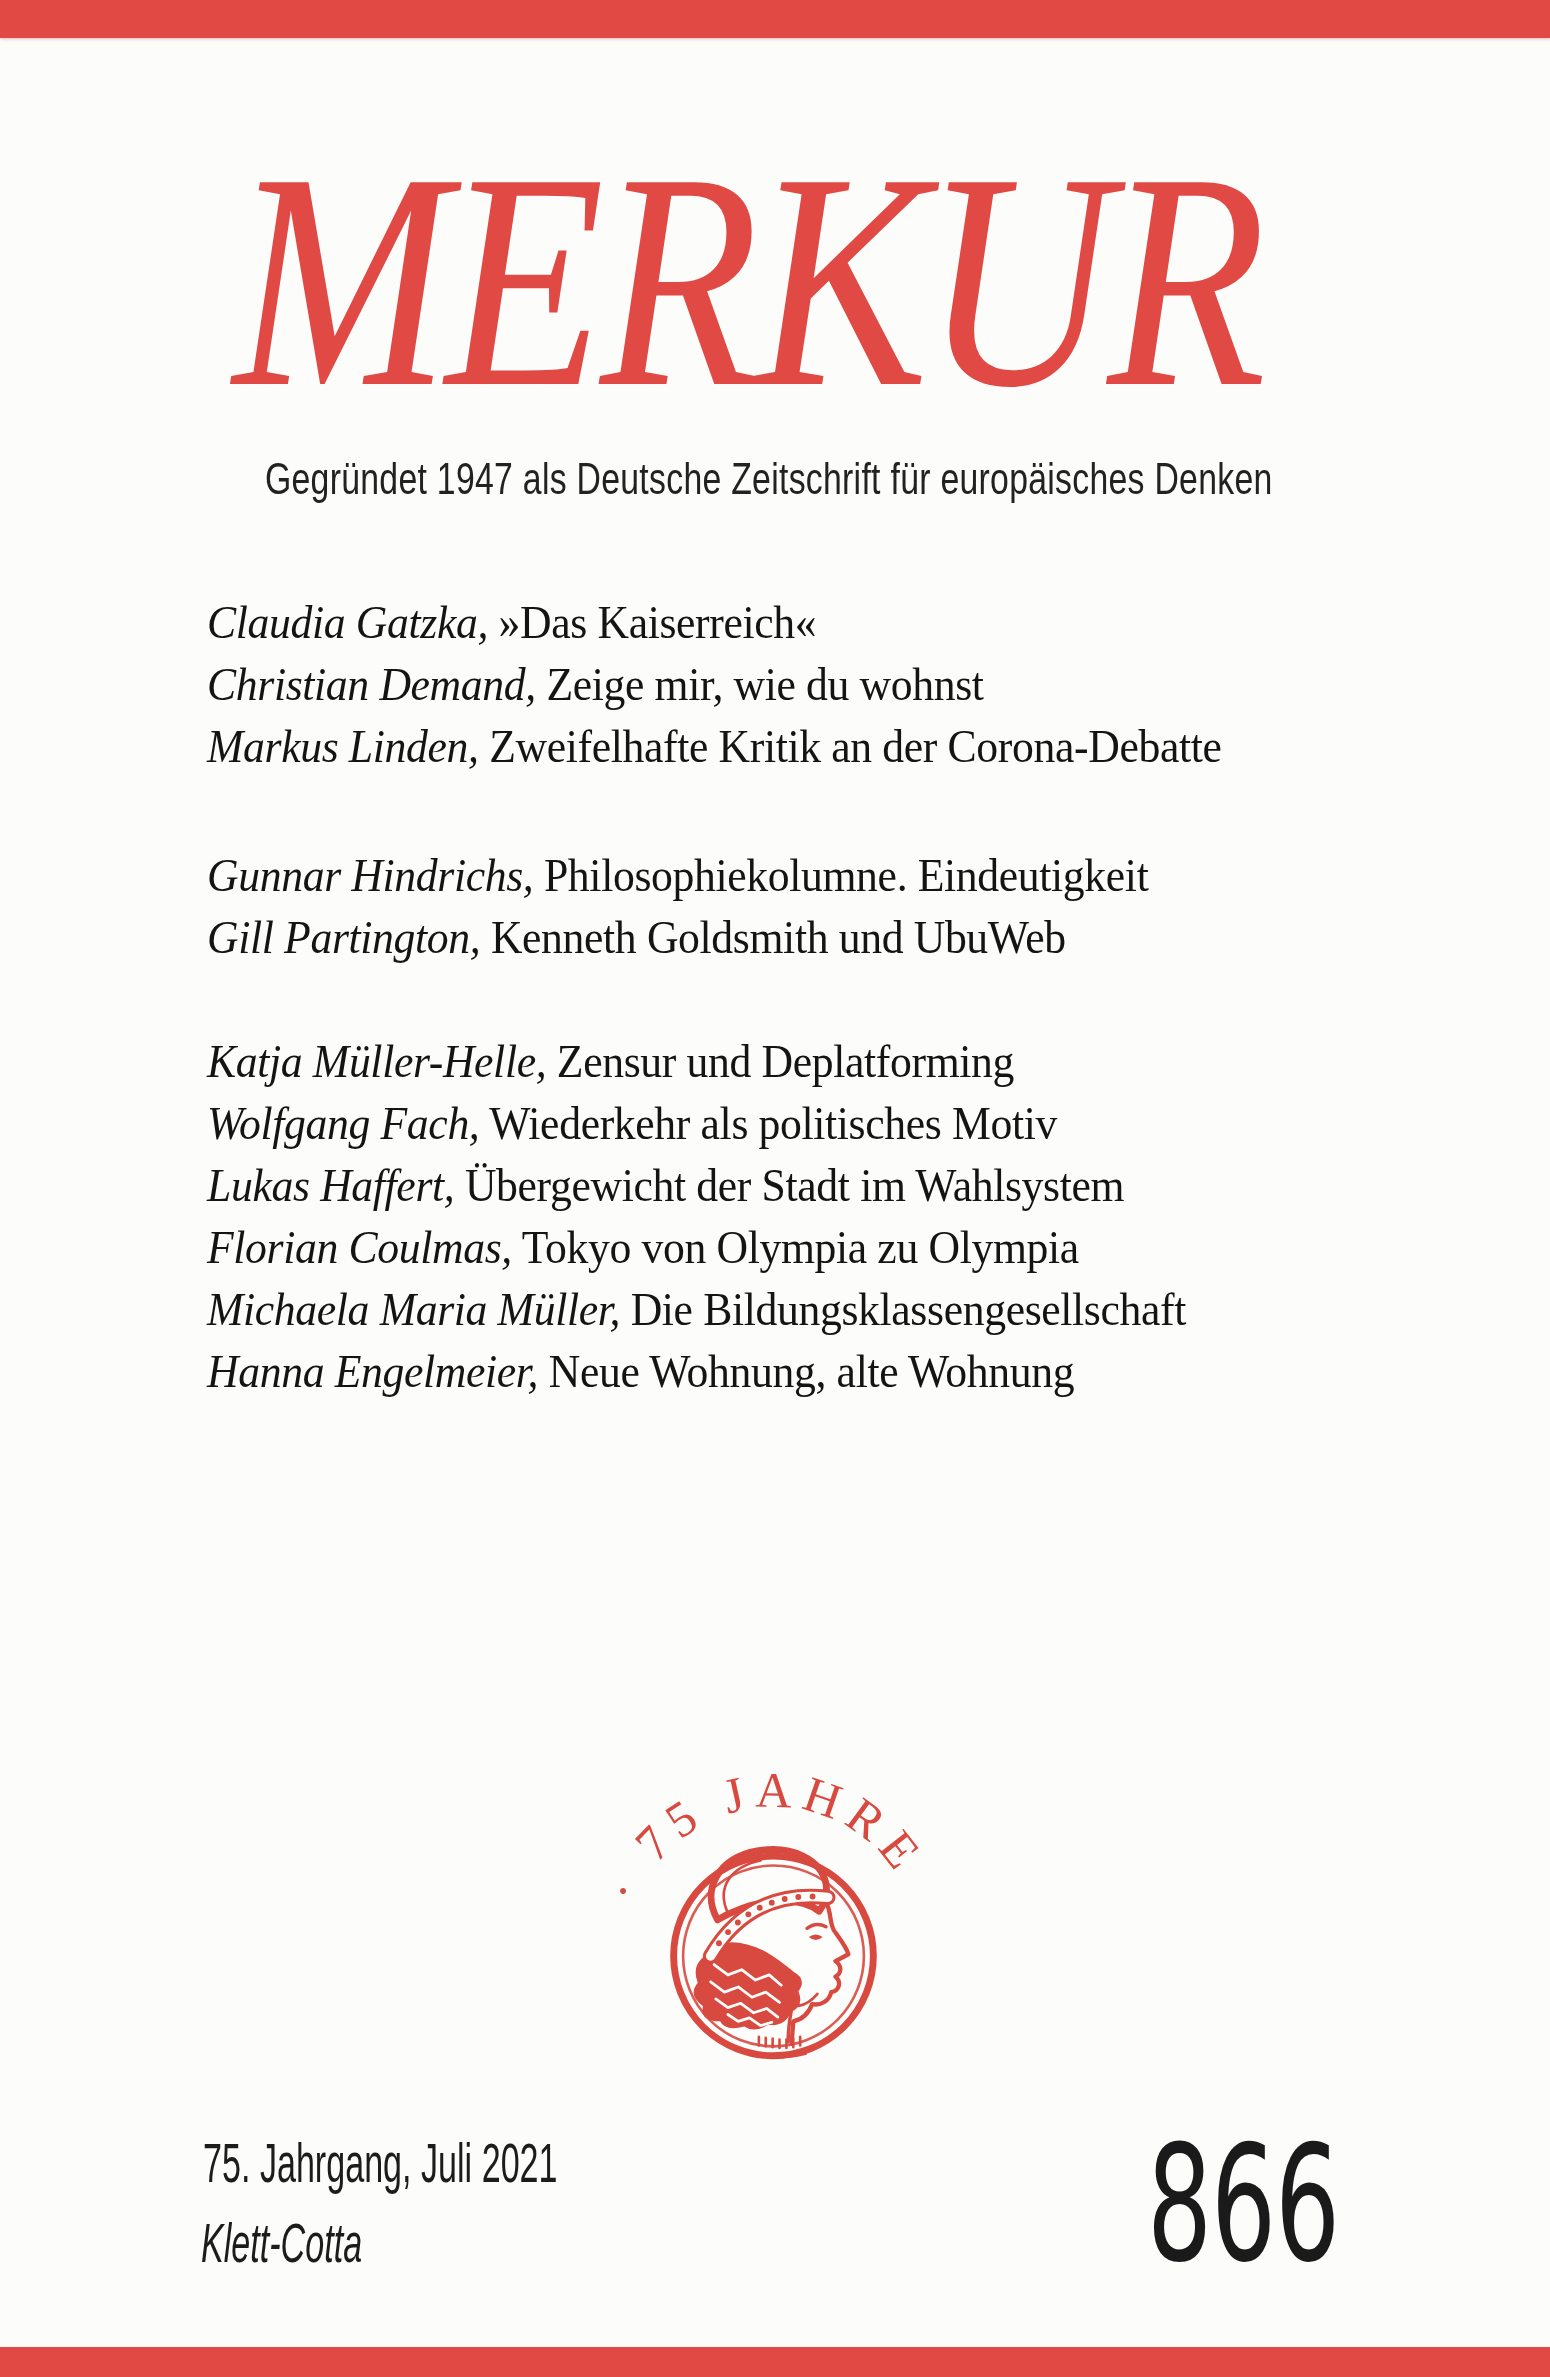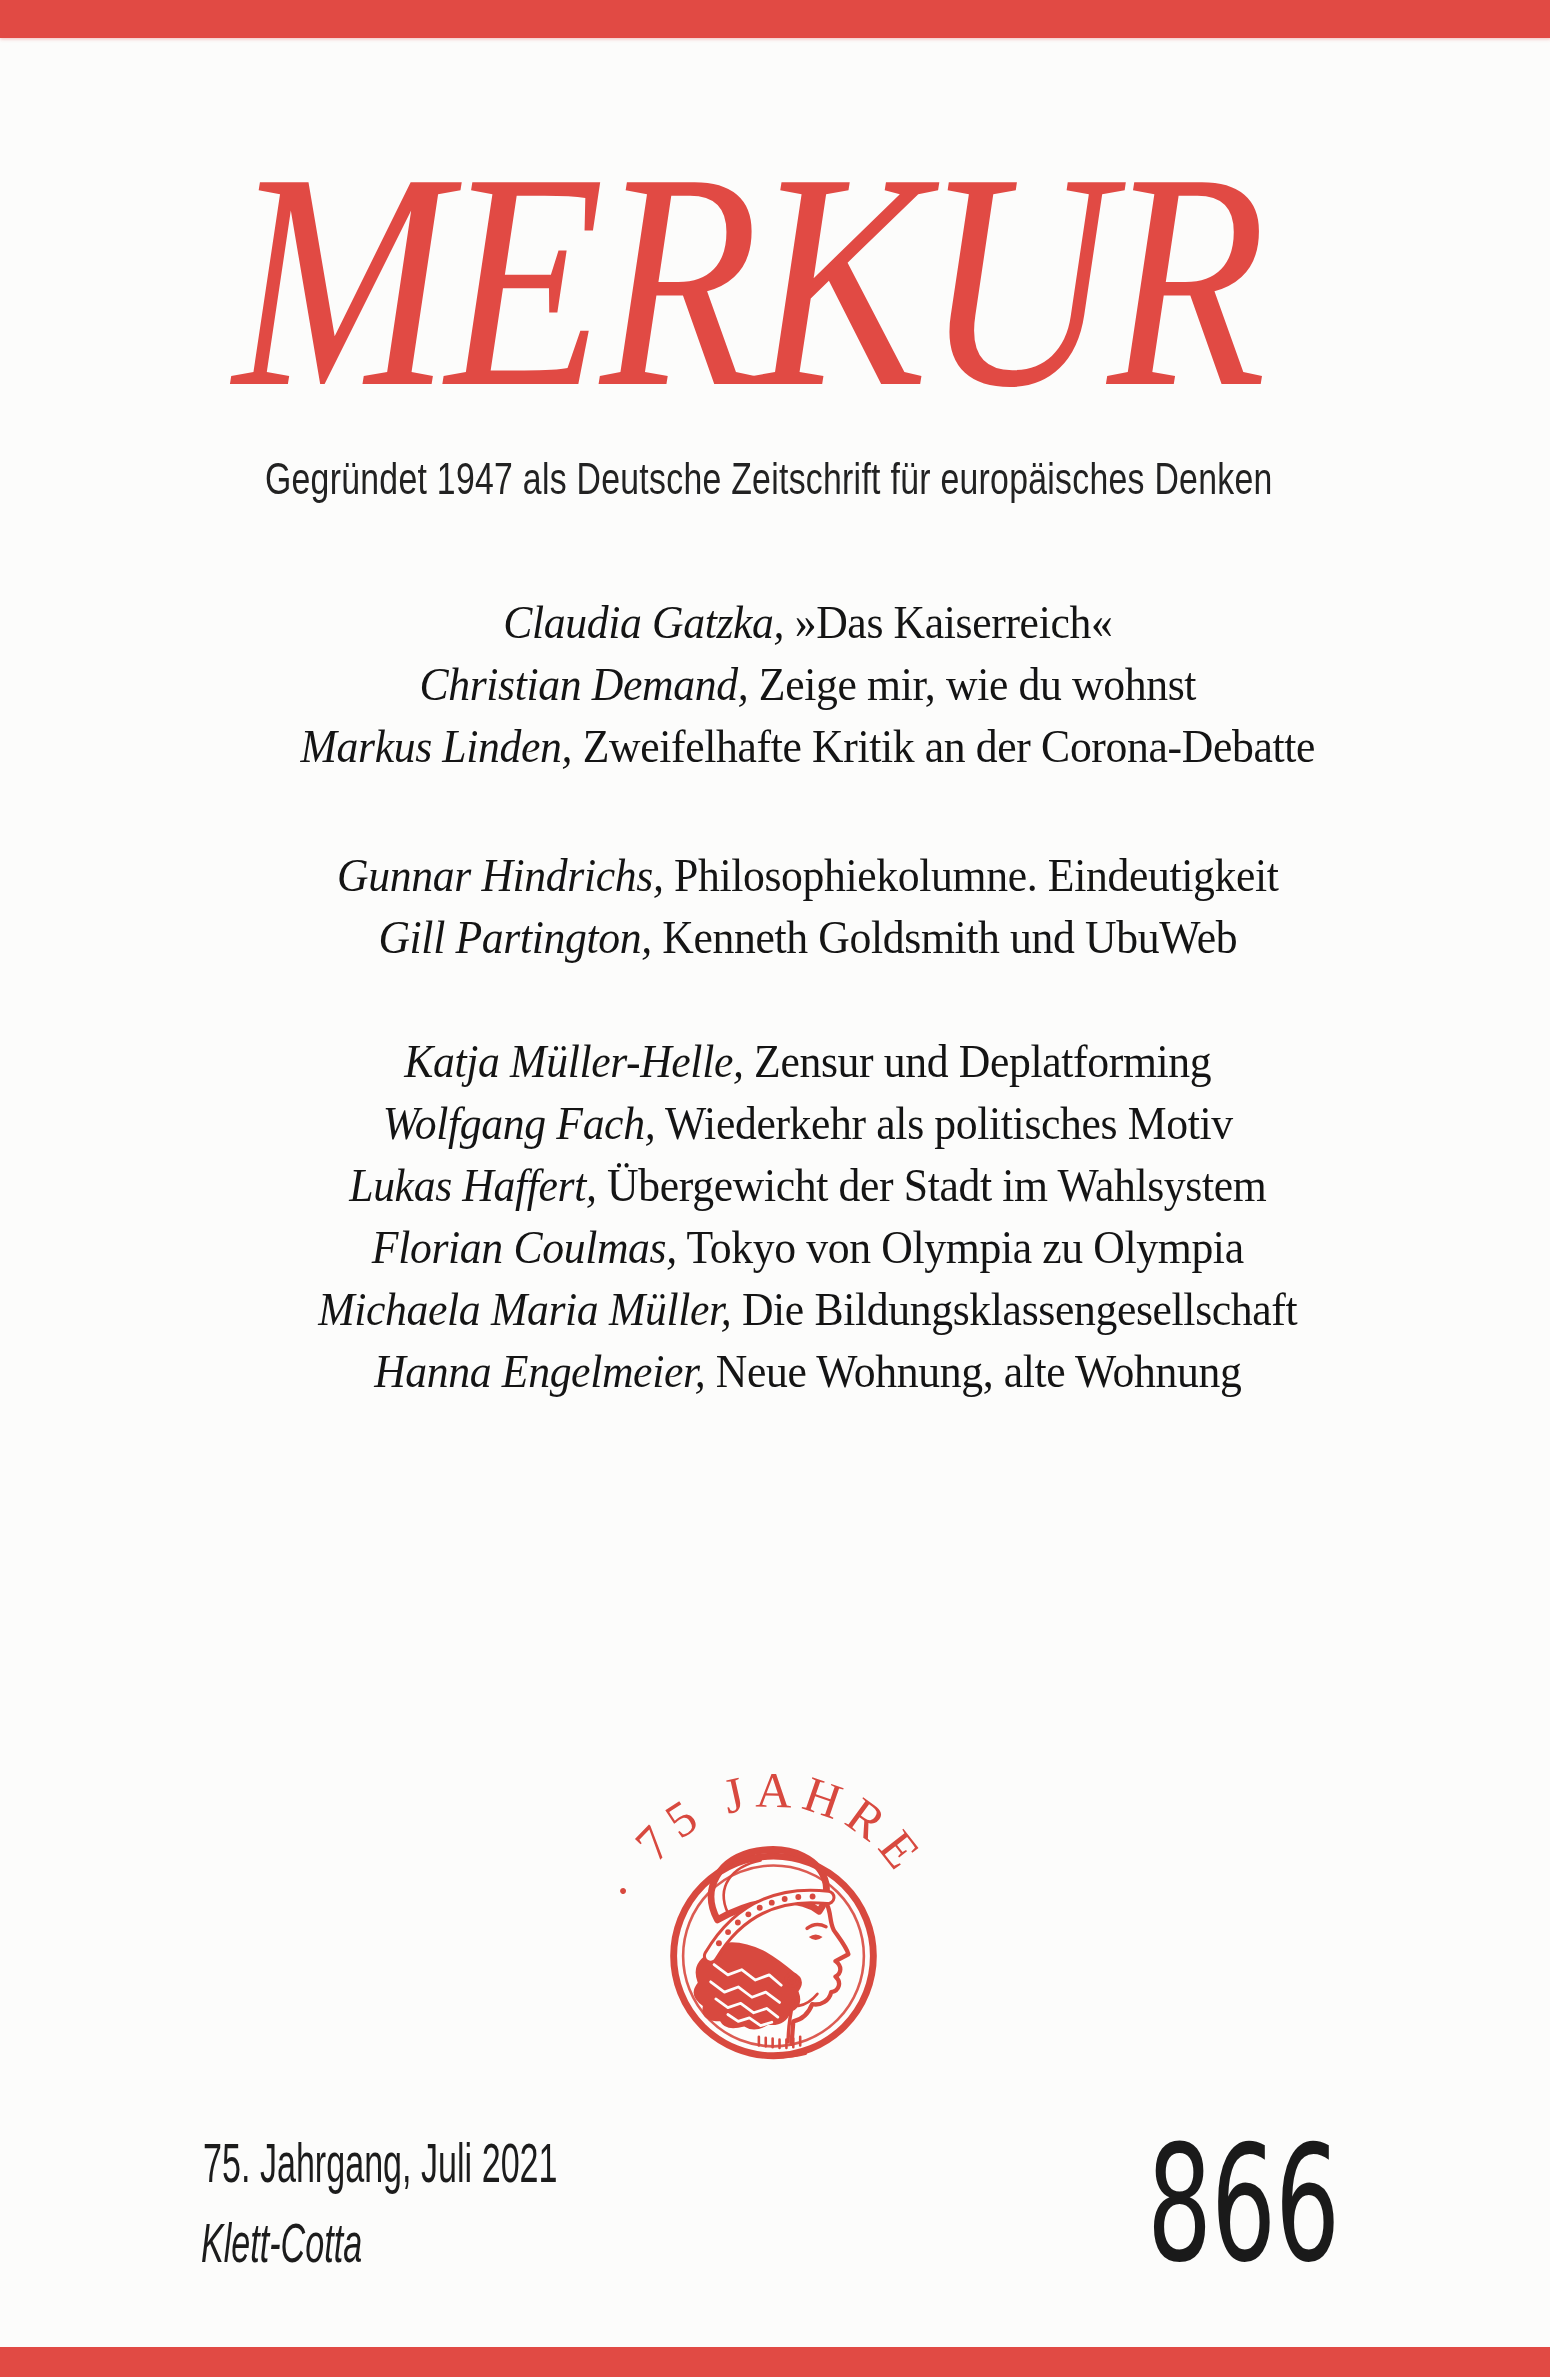--- a/index.html
+++ b/index.html
@@ -1,19 +1,19 @@
 <!DOCTYPE html>
 <html style="font-size:13.8px"><head>
 <meta charset="utf-8">
 <style>
   html,body{margin:0;padding:0;background:#888;}
   .page{
     position:relative;width:1551px;height:2377px;margin:0 auto;
     background:#fcfcfb;overflow:hidden;
-    font-family:"Liberation Sans",sans-serif;color:#1f1f1f;text-align:center;
+    font-family:"Liberation Sans",sans-serif;color:#1f1f1f;
   }
   .bar{position:absolute;left:0;width:1551px;background:#e14a44;}
   .bar.top{top:0;height:38px;box-shadow:0 1.7px 3.4px rgba(225,74,68,.35);}
   .bar.bottom{top:2347px;height:30px;}
 
   .masthead-title{
     position:absolute;left:233px;top:127px;margin:0;
     font-family:"Liberation Serif",serif;font-style:italic;font-weight:normal;
     font-size:308px;line-height:1;color:#e14a44;white-space:nowrap;
     letter-spacing:-5.2px;

